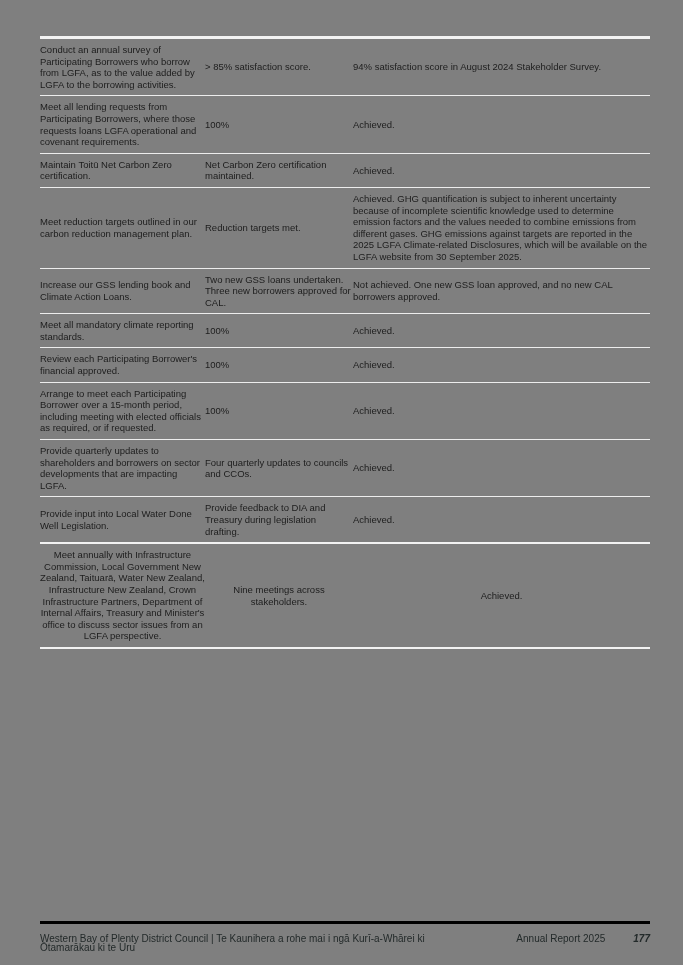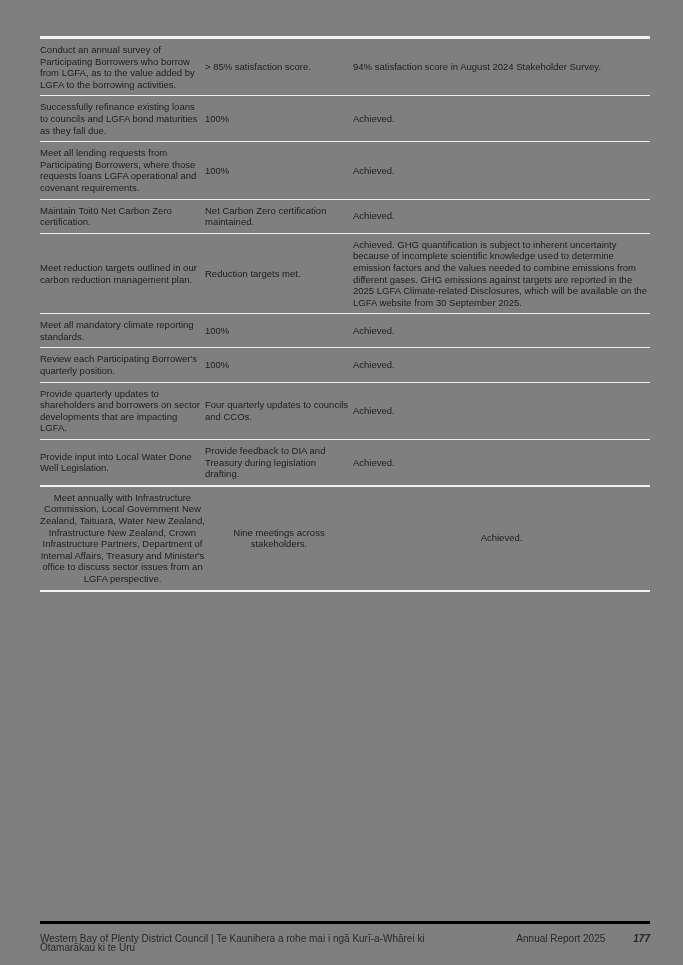--- a/index.html
+++ b/index.html
@@ -40,46 +40,51 @@
 <div class="page">
 
   <table class="perf">
     <tbody>
         <tr>
       <td class="c1">Conduct an annual survey of Participating Borrowers who borrow from LGFA, as to the value added by LGFA to the borrowing activities.</td>
       <td class="c2">&gt; 85% satisfaction score.</td>
       <td class="c3">94% satisfaction score in August 2024 Stakeholder Survey.</td>
     </tr>
     <tr>
-      <td class="c1">Successfully refinance existing loans to councils and LGFA bond maturities as they fall due.</td>
-      <td class="c2">100%</td>
-      <td class="c3">Achieved.</td>
-    </tr>
-    <tr>
       <td class="c1">Meet all lending requests from Participating Borrowers, where those requests loans LGFA operational and covenant requirements.</td>
       <td class="c2">100%</td>
       <td class="c3">Achieved.</td>
     </tr>
     <tr>
       <td class="c1">Maintain Toitū Net Carbon Zero certification.</td>
       <td class="c2">Net Carbon Zero certification maintained.</td>
       <td class="c3">Achieved.</td>
     </tr>
     <tr>
       <td class="c1">Meet reduction targets outlined in our carbon reduction management plan.</td>
       <td class="c2">Reduction targets met.</td>
       <td class="c3">Achieved. GHG quantification is subject to inherent uncertainty because of incomplete scientific knowledge used to determine emission factors and the values needed to combine emissions from different gases. GHG emissions against targets are reported in the 2025 LGFA Climate-related Disclosures, which will be available on the LGFA website from 30 September 2025.</td>
     </tr>
     <tr>
+      <td class="c1">Increase our GSS lending book and Climate Action Loans.</td>
+      <td class="c2">Two new GSS loans undertaken. Three new borrowers approved for CAL.</td>
+      <td class="c3">Not achieved. One new GSS loan approved, and no new CAL borrowers approved.</td>
+    </tr>
+    <tr>
       <td class="c1">Meet all mandatory climate reporting standards.</td>
       <td class="c2">100%</td>
       <td class="c3">Achieved.</td>
     </tr>
     <tr>
-      <td class="c1">Review each Participating Borrower's quarterly position.</td>
+      <td class="c1">Review each Participating Borrower's financial approved.</td>
+      <td class="c2">100%</td>
+      <td class="c3">Achieved.</td>
+    </tr>
+    <tr>
+      <td class="c1">Arrange to meet each Participating Borrower over a 15-month period, including meeting with elected officials as required, or if requested.</td>
       <td class="c2">100%</td>
       <td class="c3">Achieved.</td>
     </tr>
     <tr>
       <td class="c1">Provide quarterly updates to shareholders and borrowers on sector developments that are impacting LGFA.</td>
       <td class="c2">Four quarterly updates to councils and CCOs.</td>
       <td class="c3">Achieved.</td>
     </tr>
     <tr>
       <td class="c1">Provide input into Local Water Done Well Legislation.</td>

